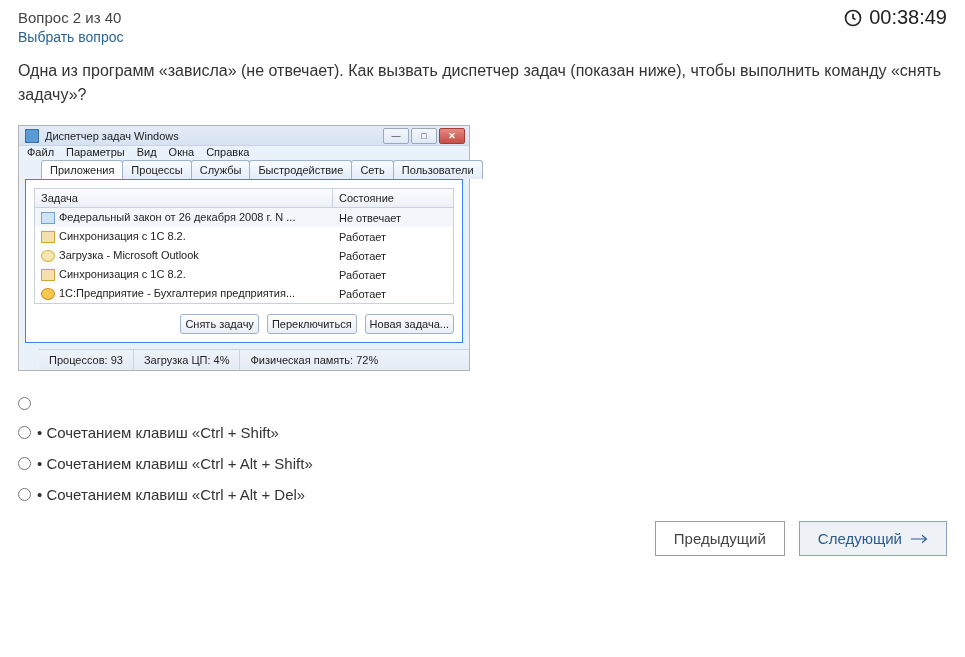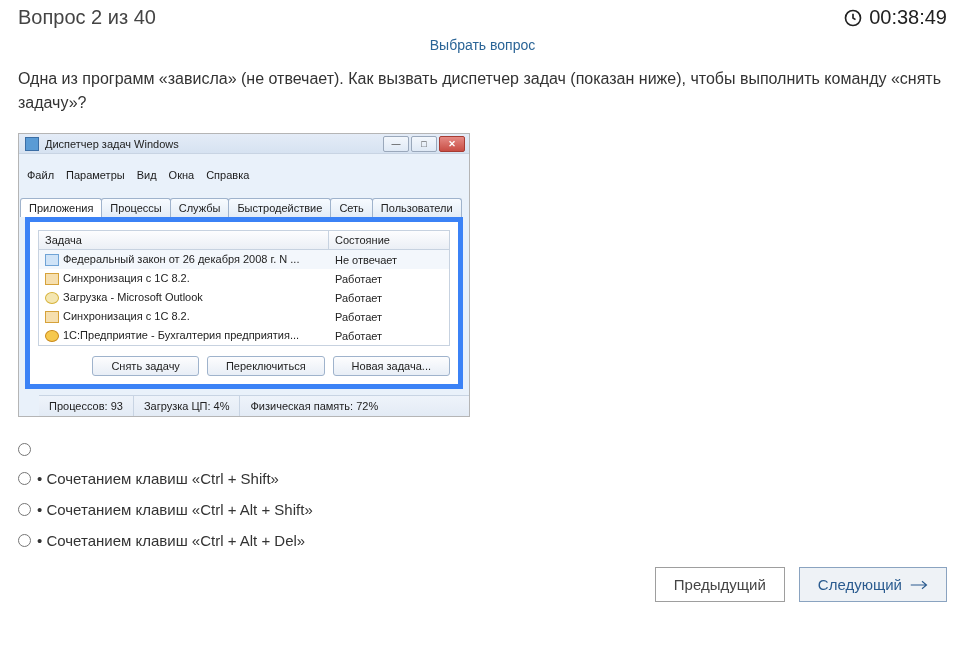--- a/index.html
+++ b/index.html
@@ -9,24 +9,24 @@
     font-size: 14px;
     color: #333;
     background: #fff;
     padding: 6px 18px;
   }
   .header-row {
     display: flex;
     justify-content: space-between;
     align-items: center;
   }
-  .q-title { font-size: 20px; color: #444; }
+  .q-title { font-size: 15px; color: #444; }
   .timer-wrap { display: flex; align-items: center; gap: 6px; font-size: 20px; color: #222; }
   .clock-svg { width: 20px; height: 20px; }
-  .link-row { text-align: center; margin-top: 8px; }
+  .link-row { text-align: left; }
   .select-link { color: #2a6496; font-size: 14px; cursor: pointer; }
   .prompt { font-size: 16px; color: #333; margin: 14px 0 18px 0; line-height: 1.5; }
   .screenshot-box {
     width: 452px;
     border: 1px solid #b5b5b5;
     background: #e9f1fa;
     font-family: "Segoe UI", Tahoma, sans-serif;
     font-size: 11px;
     color: #222;
   }
@@ -39,51 +39,51 @@
   .titlebar-left { display:flex; align-items:center; gap:6px; }
   .tb-ico { width:14px; height:14px; background:#5a9bd5; border:1px solid #3b6ea5; }
   .winbtns { display:flex; gap:2px; }
   .winbtn {
     width: 26px; height: 16px;
     border: 1px solid #9aa8bb; background: linear-gradient(#f3f7fc,#dfe9f5);
     border-radius: 2px; display:flex; align-items:center; justify-content:center;
     font-size: 9px; color:#333;
   }
   .winbtn.close { background: linear-gradient(#e58a84,#c84d44); border-color:#a63c33; color:#fff; font-weight:bold; }
-  .menubar { display:flex; gap:12px; padding: 15px 8px; background:#e9f1fa; }
+  .menubar { display:flex; gap:12px; padding: 0 8px; background:#e9f1fa; }
   .menuitem { color:#1a1a1a; }
-  .tabstrip { display:flex; gap:0; padding: 0 1px; margin-top:2px; }
+  .tabstrip { display:flex; gap:0; padding: 0 22px; margin-top:2px; }
   .tab {
     border:1px solid #9fb3cc; border-bottom:none;
     padding: 3px 8px; background: linear-gradient(#f7fbff,#e3ecf6);
     border-top-left-radius:3px; border-top-right-radius:3px;
     margin-right:-1px; color:#222;
   }
   .tab.active { background:#fff; position:relative; z-index:2; }
   .tabcontent {
-    margin: 0 6px 6px 6px; background:#fff; border:5px solid #3b82f6;
+    margin: 0 6px 6px 6px; background:#fff; border:1px solid #3b82f6;
     padding: 8px;
   }
   .listhead, .listrow { display:flex; }
   .col-task { flex: 1; padding: 3px 6px; }
   .col-state { width: 120px; padding: 3px 6px; }
   .listhead { background: linear-gradient(#fdfdfe,#ebeff5); border:1px solid #c7d2e0; }
   .listhead .col-task { border-right:1px solid #c7d2e0; }
   .listbody { border:1px solid #c7d2e0; border-top:none; }
   .listrow { align-items:flex-end; }
   .listrow.sel { background:#f3f7fc; }
   .rowico { width:14px; height:12px; display:inline-block; margin-right:4px; vertical-align:middle; }
   .ico-doc { background:#cfe3f7; border:1px solid #6fa3d6; }
   .ico-sync { background:#f6dfae; border:1px solid #d6a23a; }
   .ico-mail { background:#f4e6b1; border:1px solid #d6b23a; border-radius:50%; }
   .ico-1c  { background:#f6c84e; border:1px solid #c98a1c; border-radius:50%; }
   .tm-btnrow { display:flex; justify-content:flex-end; gap:8px; margin-top:10px; }
   .tm-btn {
     border:1px solid #9fb3cc; background:linear-gradient(#fdfdfe,#e8eef6);
-    padding: 3px 18px; border-radius:3px; font-size:11px; color:#222;
+    padding: 3px 4px; border-radius:3px; font-size:11px; color:#222;
   }
   .statusbar {
     display:flex; border-top:1px solid #c8d4e3;
     background:linear-gradient(#eef3fa,#e3ebf5);
     margin-left:20px;
   }
   .statusbar > div { padding:4px 10px; border-right:1px solid #c8d4e3; }
   .statusbar > div:last-child { border-right:none; flex:1; }
   .answers { margin-top: 26px; }
   .answer { display:flex; align-items:center; gap:6px; margin: 14px 0; font-size:15px; color:#333; }

